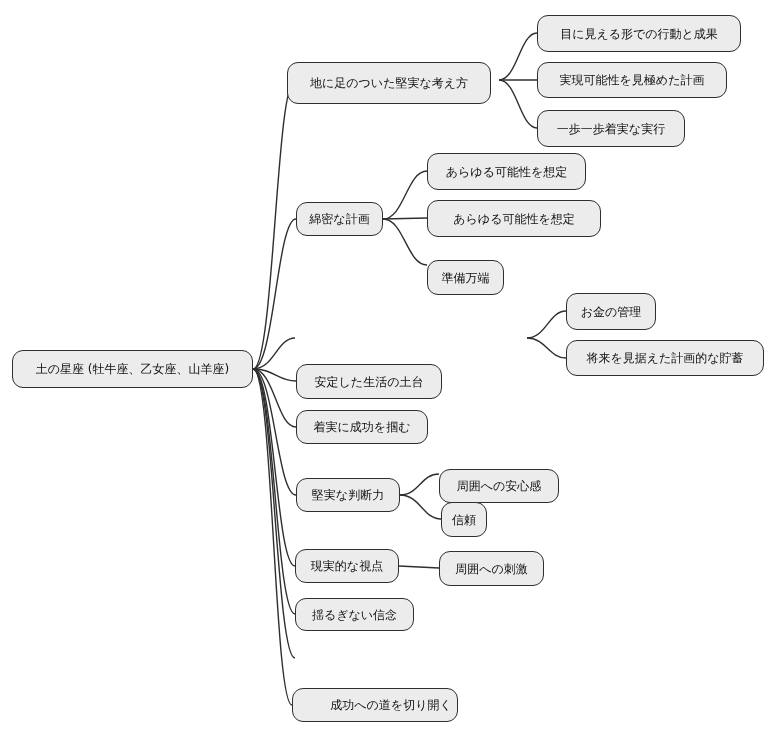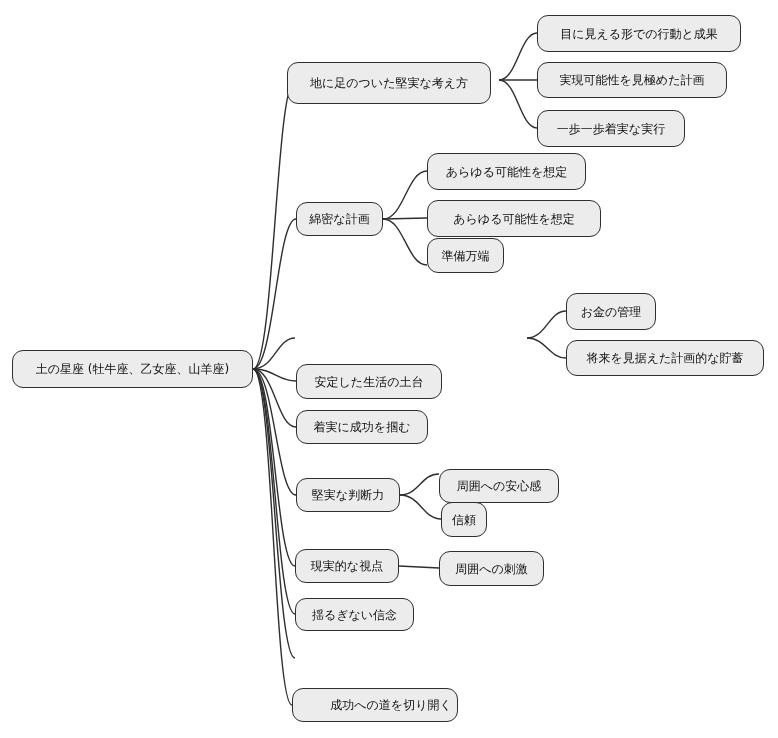--- a/index.html
+++ b/index.html
@@ -88,21 +88,21 @@
   <div class="node" style="left:295px; top:549px; width:104px; height:34px;">現実的な視点</div>
   <div class="node" style="left:295px; top:598px; width:119px; height:33px;">揺るぎない信念</div>
   <div class="node" style="left:292px; top:688px; width:166px; height:34px;padding-left:36px;">成功への道を切り開く</div>
 
   <div class="node" style="left:537px; top:15px; width:204px; height:37px;">目に見える形での行動と成果</div>
   <div class="node" style="left:537px; top:62px; width:190px; height:36px;">実現可能性を見極めた計画</div>
   <div class="node" style="left:537px; top:110px; width:148px; height:37px;">一歩一歩着実な実行</div>
 
   <div class="node" style="left:427px; top:153px; width:159px; height:37px;">あらゆる可能性を想定</div>
   <div class="node" style="left:427px; top:200px; width:174px; height:37px;">あらゆる可能性を想定</div>
-  <div class="node" style="left:427px; top:238px; width:77px; height:35px;">準備万端</div>
+  <div class="node" style="left:427px; top:260px; width:77px; height:35px;">準備万端</div>
 
   <div class="node" style="left:566px; top:293px; width:90px; height:37px;">お金の管理</div>
   <div class="node" style="left:566px; top:340px; width:198px; height:36px;">将来を見据えた計画的な貯蓄</div>
 
   <div class="node" style="left:439px; top:469px; width:120px; height:34px;">周囲への安心感</div>
   <div class="node" style="left:441px; top:502px; width:46px; height:35px;">信頼</div>
 
   <div class="node" style="left:439px; top:551px; width:105px; height:35px;">周囲への刺激</div>
 
 </div>

